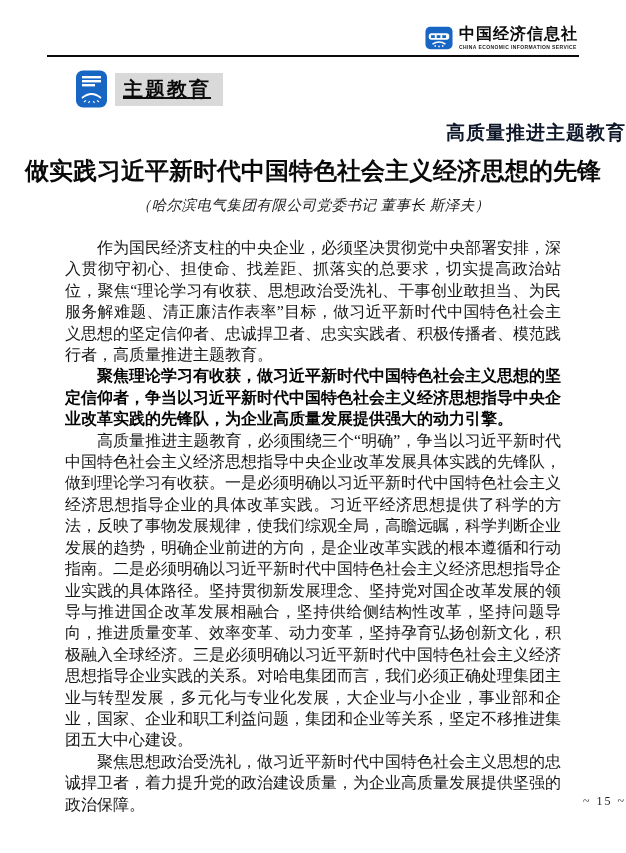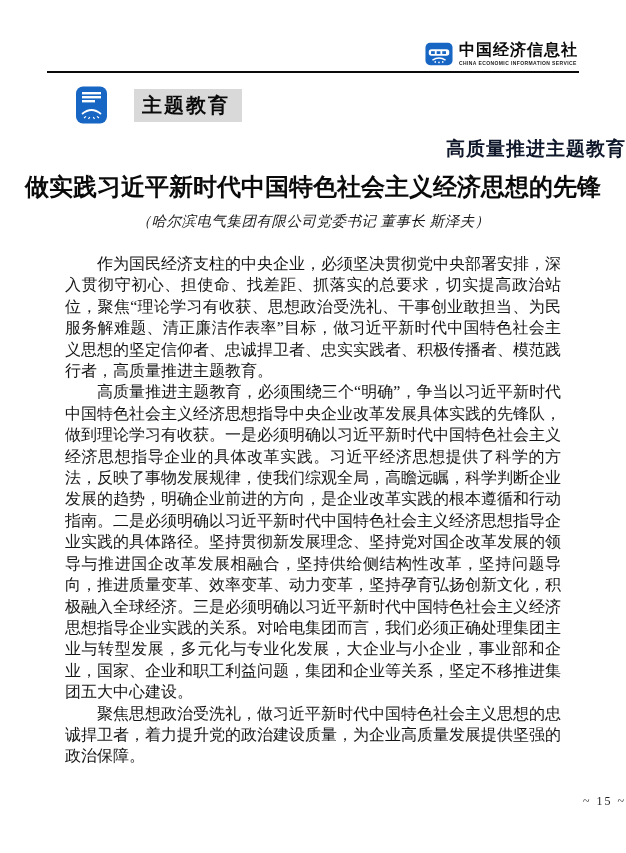--- a/index.html
+++ b/index.html
@@ -9,21 +9,21 @@
     width: 626px;
     height: 853px;
     margin: 0 auto;
     background: #ffffff;
     color: #111111;
     overflow: hidden;
     font-family: "Liberation Serif", "DejaVu Serif", serif;
   }
   
   .header {
-    padding: 42px 48px 0 48px;
+    padding: 26px 48px 0 48px;
     display: flex;
     justify-content: flex-end;
   }
   .logo { display: flex; align-items: center; gap: 6px; }
   .logo-icon { width: 28px; height: 24px; flex: 0 0 auto; }
   .logo-text-col { display: flex; flex-direction: column; align-items: flex-start; }
   .logo-title {
     font-family: "Liberation Sans", "DejaVu Sans", sans-serif;
     font-weight: 700;
     font-size: 16px;
@@ -44,21 +44,22 @@
   .rule {
     margin: 5px 47px 0 47px;
     height: 2px;
     background: #0a0a0a;
   }
   
   .badge {
     margin: 13px 0 0 75px;
     display: flex;
     align-items: center;
-    gap: 26px;
+    gap: 7px;
+    text-decoration: underline;
   }
   .badge-icon { width: 33px; height: 38px; flex: 0 0 auto; }
   .badge-label {
     font-family: "Liberation Sans", "DejaVu Sans", sans-serif;
     font-weight: 700;
     font-size: 20px;
     color: #0a0a0a;
     background: #d9d9d9;
     padding: 3px 12px 3px 8px;
     letter-spacing: 2px;
@@ -155,20 +156,21 @@
     </svg>
     <span class="badge-label">主题教育</span>
   </div>
 
   <h1 class="eyebrow-title">高质量推进主题教育</h1>
   <h2 class="article-title">做实践习近平新时代中国特色社会主义经济思想的先锋</h2>
   <div class="byline">（哈尔滨电气集团有限公司党委书记 董事长 斯泽夫）</div>
 
   <section class="article-body">
     <p>作为国民经济支柱的中央企业，必须坚决贯彻党中央部署安排，深入贯彻守初心、担使命、找差距、抓落实的总要求，切实提高政治站位，聚焦“理论学习有收获、思想政治受洗礼、干事创业敢担当、为民服务解难题、清正廉洁作表率”目标，做习近平新时代中国特色社会主义思想的坚定信仰者、忠诚捍卫者、忠实实践者、积极传播者、模范践行者，高质量推进主题教育。</p>
+    <p class="bold">聚焦理论学习有收获，做习近平新时代中国特色社会主义思想的坚定信仰者，争当以习近平新时代中国特色社会主义经济思想指导中央企业改革实践的先锋队，为企业高质量发展提供强大的动力引擎。</p>
     <p>高质量推进主题教育，必须围绕三个“明确”，争当以习近平新时代中国特色社会主义经济思想指导中央企业改革发展具体实践的先锋队，做到理论学习有收获。一是必须明确以习近平新时代中国特色社会主义经济思想指导企业的具体改革实践。习近平经济思想提供了科学的方法，反映了事物发展规律，使我们综观全局，高瞻远瞩，科学判断企业发展的趋势，明确企业前进的方向，是企业改革实践的根本遵循和行动指南。二是必须明确以习近平新时代中国特色社会主义经济思想指导企业实践的具体路径。坚持贯彻新发展理念、坚持党对国企改革发展的领导与推进国企改革发展相融合，坚持供给侧结构性改革，坚持问题导向，推进质量变革、效率变革、动力变革，坚持孕育弘扬创新文化，积极融入全球经济。三是必须明确以习近平新时代中国特色社会主义经济思想指导企业实践的关系。对哈电集团而言，我们必须正确处理集团主业与转型发展，多元化与专业化发展，大企业与小企业，事业部和企业，国家、企业和职工利益问题，集团和企业等关系，坚定不移推进集团五大中心建设。</p>
     <p>聚焦思想政治受洗礼，做习近平新时代中国特色社会主义思想的忠诚捍卫者，着力提升党的政治建设质量，为企业高质量发展提供坚强的政治保障。</p>
 
   </section>
 
   <div class="footer">~ 15 ~</div>
 
 </div>
 
 </body></html>

